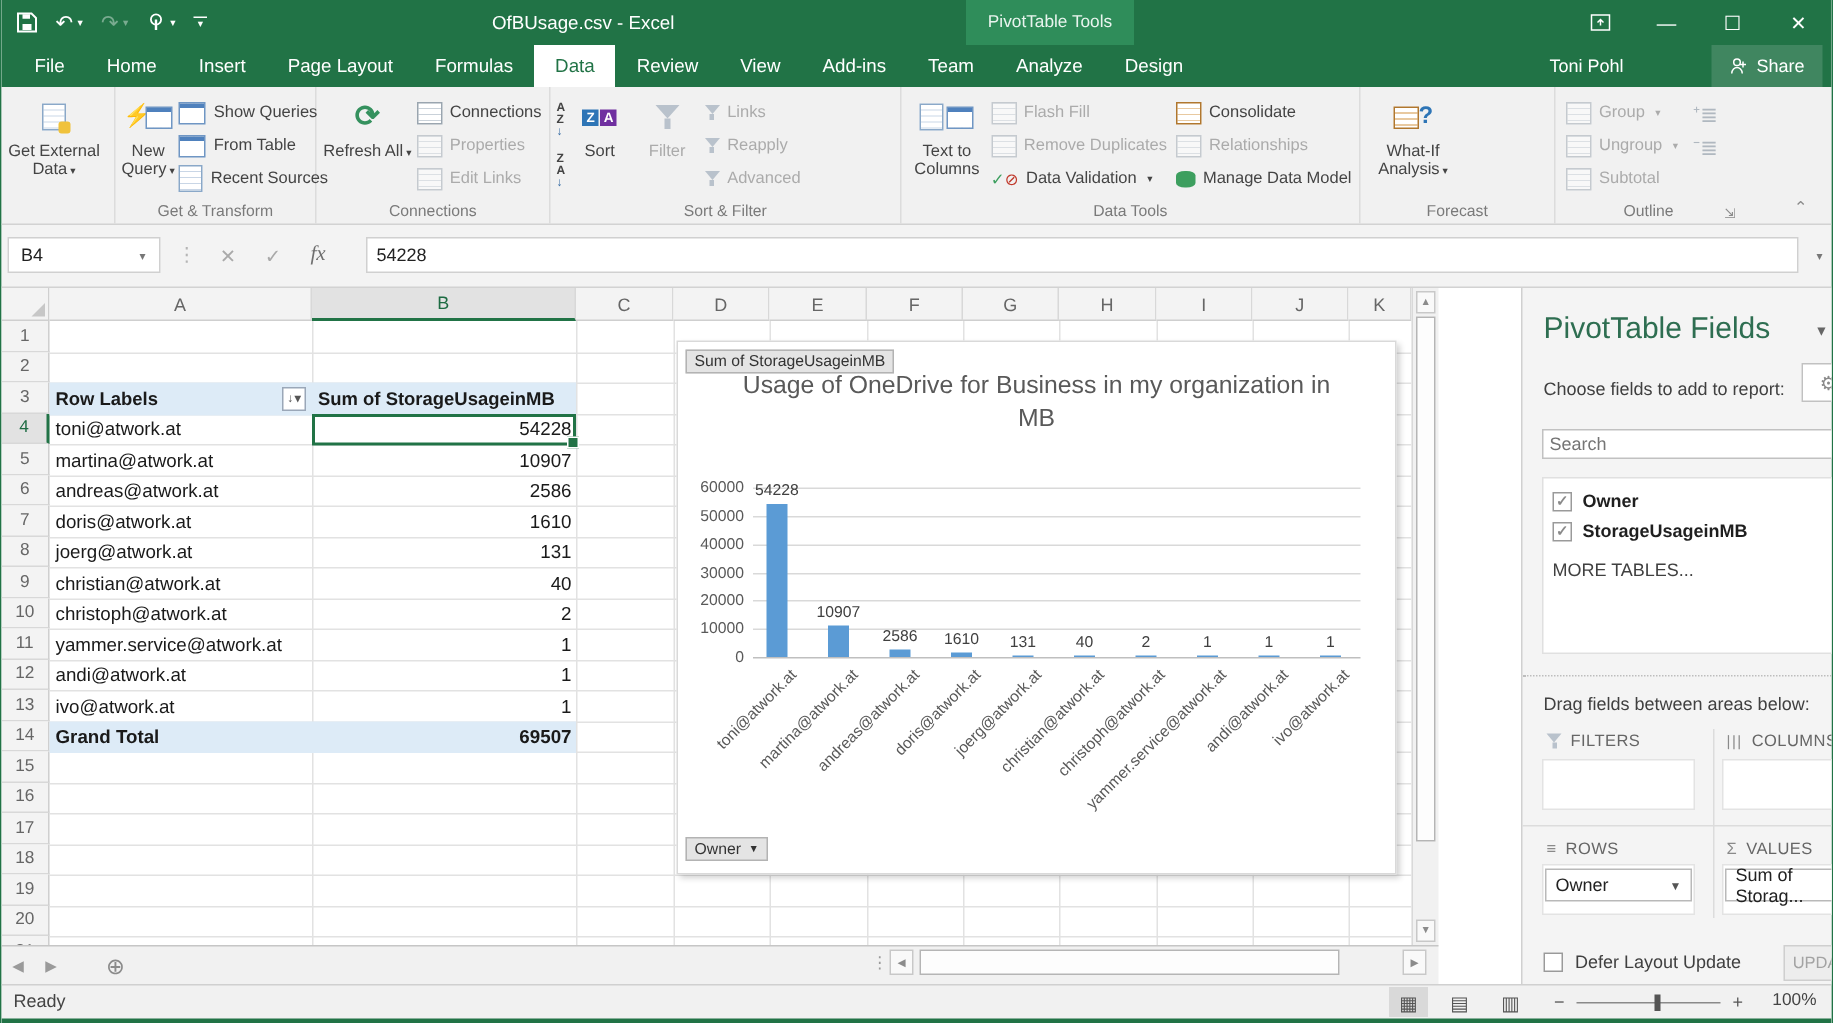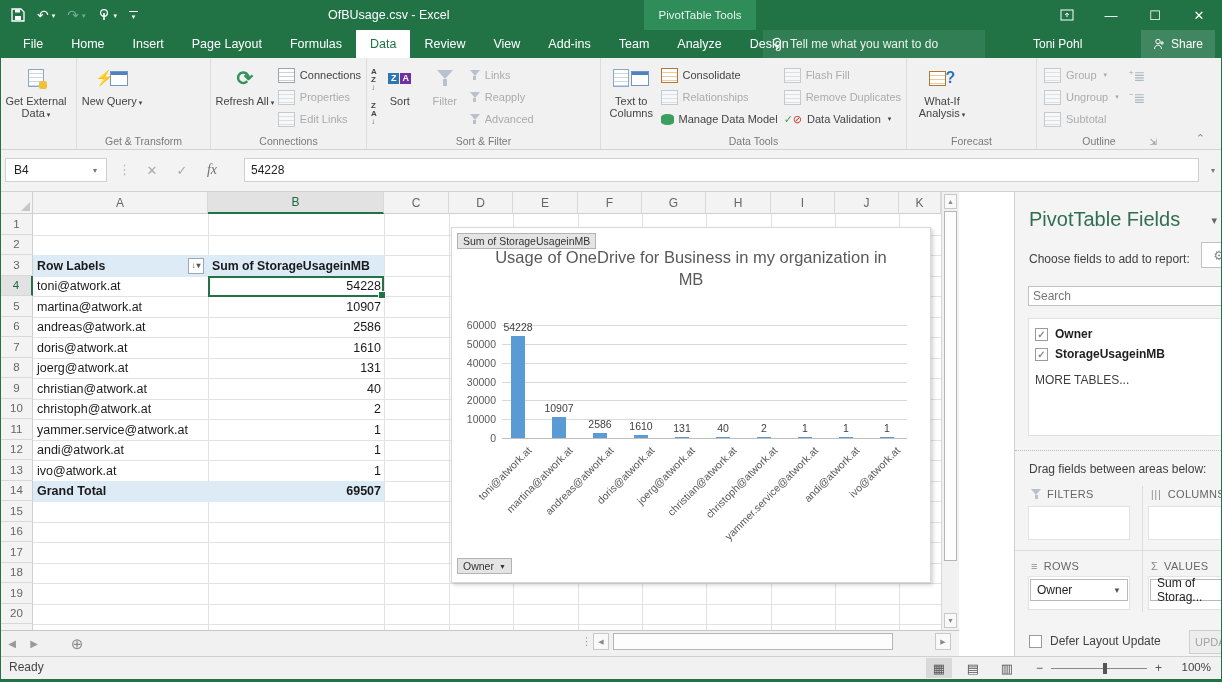--- a/index.html
+++ b/index.html
@@ -195,27 +195,20 @@
         <div class="tab">Page Layout</div>
         <div class="tab">Formulas</div>
         <div class="tab active">Data</div>
         <div class="tab">Review</div>
         <div class="tab">View</div>
         <div class="tab">Add-ins</div>
         <div class="tab">Team</div>
         <div class="tab">Analyze</div>
         <div class="tab">Design</div>
       </div>
-    <div class="tellme">
-      <svg width="12" height="14" viewBox="0 0 12 14">
-          <circle cx="6" cy="5" r="3.6" fill="none" stroke="#fff" stroke-width="1.1"></circle>
-          <path d="M4.5 9.5 h3 M5 11.5 h2" stroke="#fff" stroke-width="1.1"></path>
-        </svg>
-      <span>Tell me what you want to do</span>
-    </div>
     <div class="username">Toni Pohl</div>
     <div class="sharebtn">
       <svg width="12" height="12" viewBox="0 0 12 12">
           <circle cx="5" cy="3.5" r="2.2" fill="none" stroke="#fff"></circle>
           <path d="M1.5 11 c0-2.5 2-4 3.5-4 s3.5 1.5 3.5 4" fill="none" stroke="#fff"></path>
           <path d="M9 3 v4 M7 5 h4" stroke="#fff"></path>
         </svg>
       <span>Share</span>
     </div>
   </div>
@@ -230,20 +223,34 @@
       </div>
     </div>
     <div class="rgroup" style="width:134px">
       <div class="bigbtn">
         <span class="icw">
             <span class="bolt">⚡</span>
             <span class="ictbl"></span>
           </span>
         <span><span>New Query</span><span class="caret">▾</span></span>
       </div>
+      <div class="smallcol">
+        <div class="sbtn">
+            <span class="ictbl"></span>
+            <span>Show Queries</span>
+          </div>
+        <div class="sbtn">
+            <span class="ictbl"></span>
+            <span>From Table</span>
+          </div>
+        <div class="sbtn">
+            <span class="icdoc"></span>
+            <span>Recent Sources</span>
+          </div>
+      </div>
       <div class="glabel">Get &amp; Transform</div>
     </div>
     <div class="rgroup" style="width:156px">
       <div class="bigbtn">
         <span class="icw">
             <span class="icref">⟳</span>
           </span>
         <span><span>Refresh All</span><span class="caret">▾</span></span>
       </div>
       <div class="smallcol">
@@ -312,46 +319,46 @@
     </div>
     <div class="rgroup" style="width:306px">
       <div class="bigbtn" style="width:56px">
         <span class="icw">
             <span class="icdoc"></span>
             <span class="ictbl" style="margin-left:2px"></span>
           </span>
         <span>Text to Columns</span>
       </div>
       <div class="smallcol">
-        <div class="sbtn">
-            <span class="icgrid"></span>
-            <span>Consolidate</span>
-          </div>
-        <div class="sbtn dis">
-            <span class="icgrid g" style="opacity:.5"></span>
-            <span>Relationships</span>
-          </div>
-        <div class="sbtn">
-            <span class="icdbg"></span>
-            <span>Manage Data Model</span>
-          </div>
-      </div>
-      <div class="smallcol">
         <div class="sbtn dis">
             <span class="icgrid g" style="opacity:.5"></span>
             <span>Flash Fill</span>
           </div>
         <div class="sbtn dis">
             <span class="icgrid g" style="opacity:.5"></span>
             <span>Remove Duplicates</span>
           </div>
         <div class="sbtn">
             <span style="color:#3d9f5f;font-size:11px">✓<span style="color:#c0392b">⊘</span></span>
             <span>Data Validation</span>
             <span class="caret">▾</span>
+          </div>
+      </div>
+      <div class="smallcol">
+        <div class="sbtn">
+            <span class="icgrid"></span>
+            <span>Consolidate</span>
+          </div>
+        <div class="sbtn dis">
+            <span class="icgrid g" style="opacity:.5"></span>
+            <span>Relationships</span>
+          </div>
+        <div class="sbtn">
+            <span class="icdbg"></span>
+            <span>Manage Data Model</span>
           </div>
       </div>
       <div class="glabel">Data Tools</div>
     </div>
     <div class="rgroup" style="width:130px">
       <div class="bigbtn">
         <span class="icw">
             <span class="icgrid"></span>
             <span class="qmark">?</span>
           </span>

